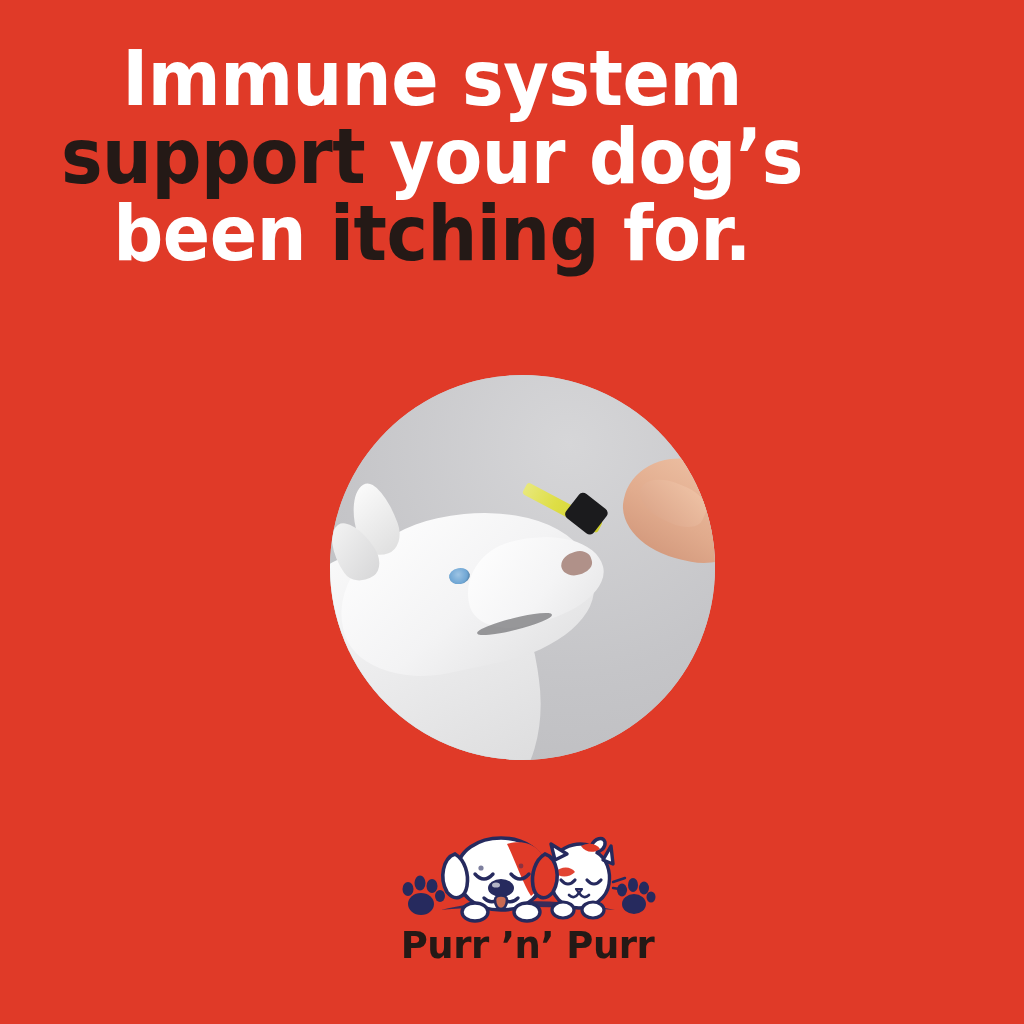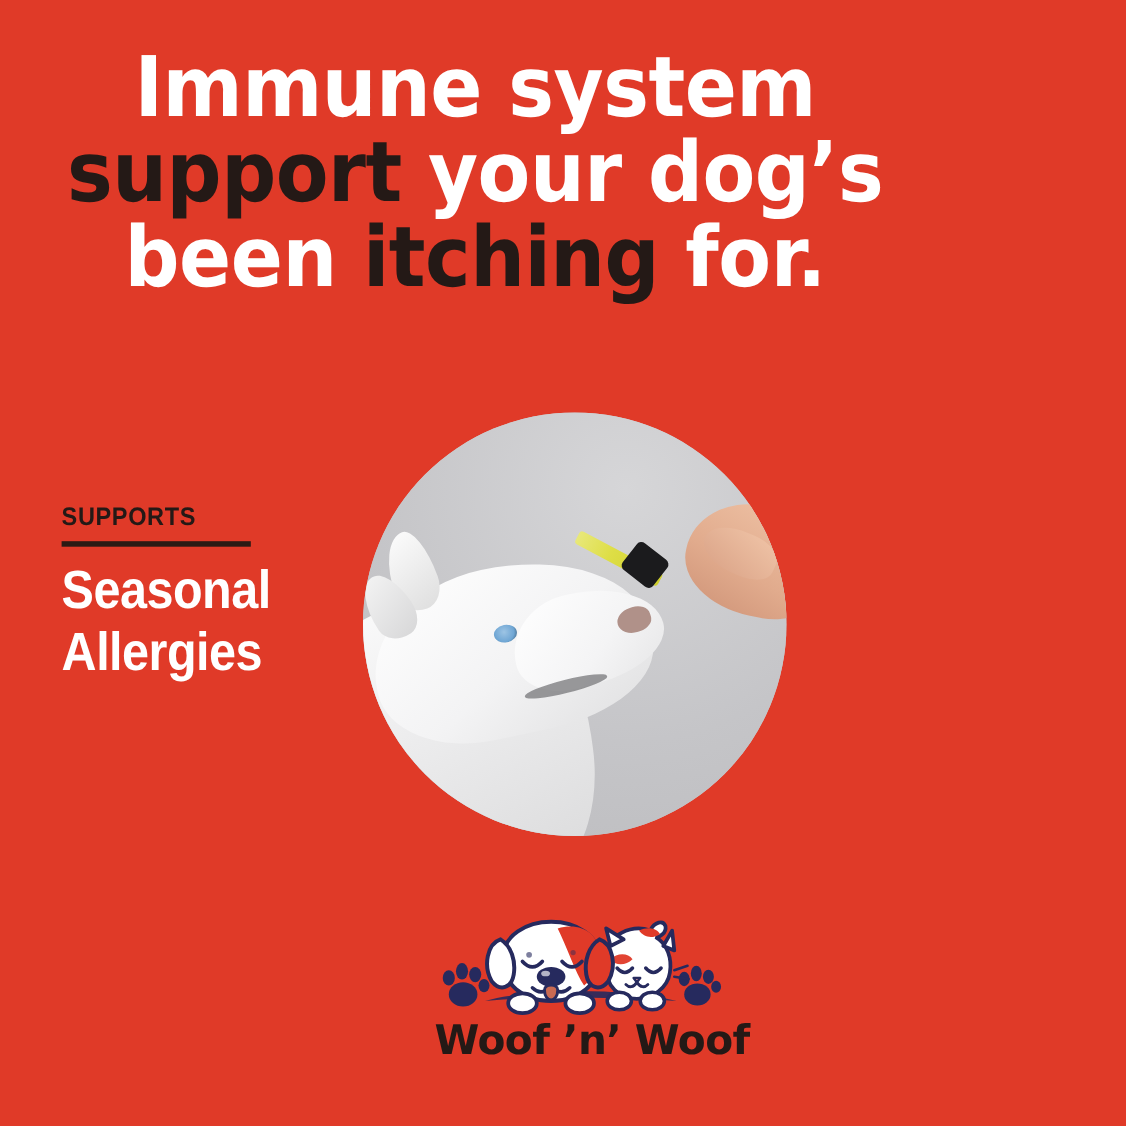--- a/index.html
+++ b/index.html
@@ -289,28 +289,20 @@
     <div class="dog-muzzle"></div>
     <div class="dog-nose"></div>
     <div class="dog-eye"></div>
     <div class="dog-mouth"></div>
     <div class="hand"></div>
     <div class="finger"></div>
     <div class="dropper-tube"></div>
     <div class="dropper-cap"></div>
   </div>
 
-  <div class="benefit left" id="benefit-supports">
-    <div class="kicker">SUPPORTS</div>
-    <div class="rule"></div>
-    <div class="title">
-      <span>Seasonal</span>
-      <span>Allergies</span>
-    </div>
-  </div>
 
 
 
 
   <div class="logo">
     <svg class="logo-art" viewBox="0 0 265 100">
 
       <g fill="#262a5e">
         <ellipse cx="26" cy="72" rx="13" ry="11"></ellipse>
         <ellipse cx="13" cy="57" rx="5.5" ry="7"></ellipse>
@@ -356,16 +348,16 @@
         <ellipse cx="106" cy="56" rx="13" ry="9" fill="#262a5e"></ellipse>
         <ellipse cx="101" cy="53" rx="4" ry="2.6" fill="#ffffff" opacity="0.65"></ellipse>
         <path d="M106 65 q -9 9 -17 1 M106 65 q 9 9 17 1" fill="none" stroke="#262a5e" stroke-width="3.2" stroke-linecap="round"></path>
         <path d="M100 68 C 100 80, 112 80, 112 68 C 112 62, 100 62, 100 68 Z" fill="#c96a52" stroke="#262a5e" stroke-width="2.6"></path>
         <ellipse cx="80" cy="80" rx="13" ry="9" fill="#ffffff" stroke="#262a5e" stroke-width="3.4"></ellipse>
         <ellipse cx="132" cy="80" rx="13" ry="9" fill="#ffffff" stroke="#262a5e" stroke-width="3.4"></ellipse>
         <circle cx="86" cy="36" r="2.6" fill="#262a5e" opacity="0.6"></circle>
         <circle cx="126" cy="34" r="2.4" fill="#262a5e" opacity="0.45"></circle>
       </g>
     </svg>
-    <div class="logo-text">Woof ’n’ Woof</div>
+    <div class="logo-text">Purr ’n’ Purr</div>
   </div>
 
 </div>
 
 </body></html>

